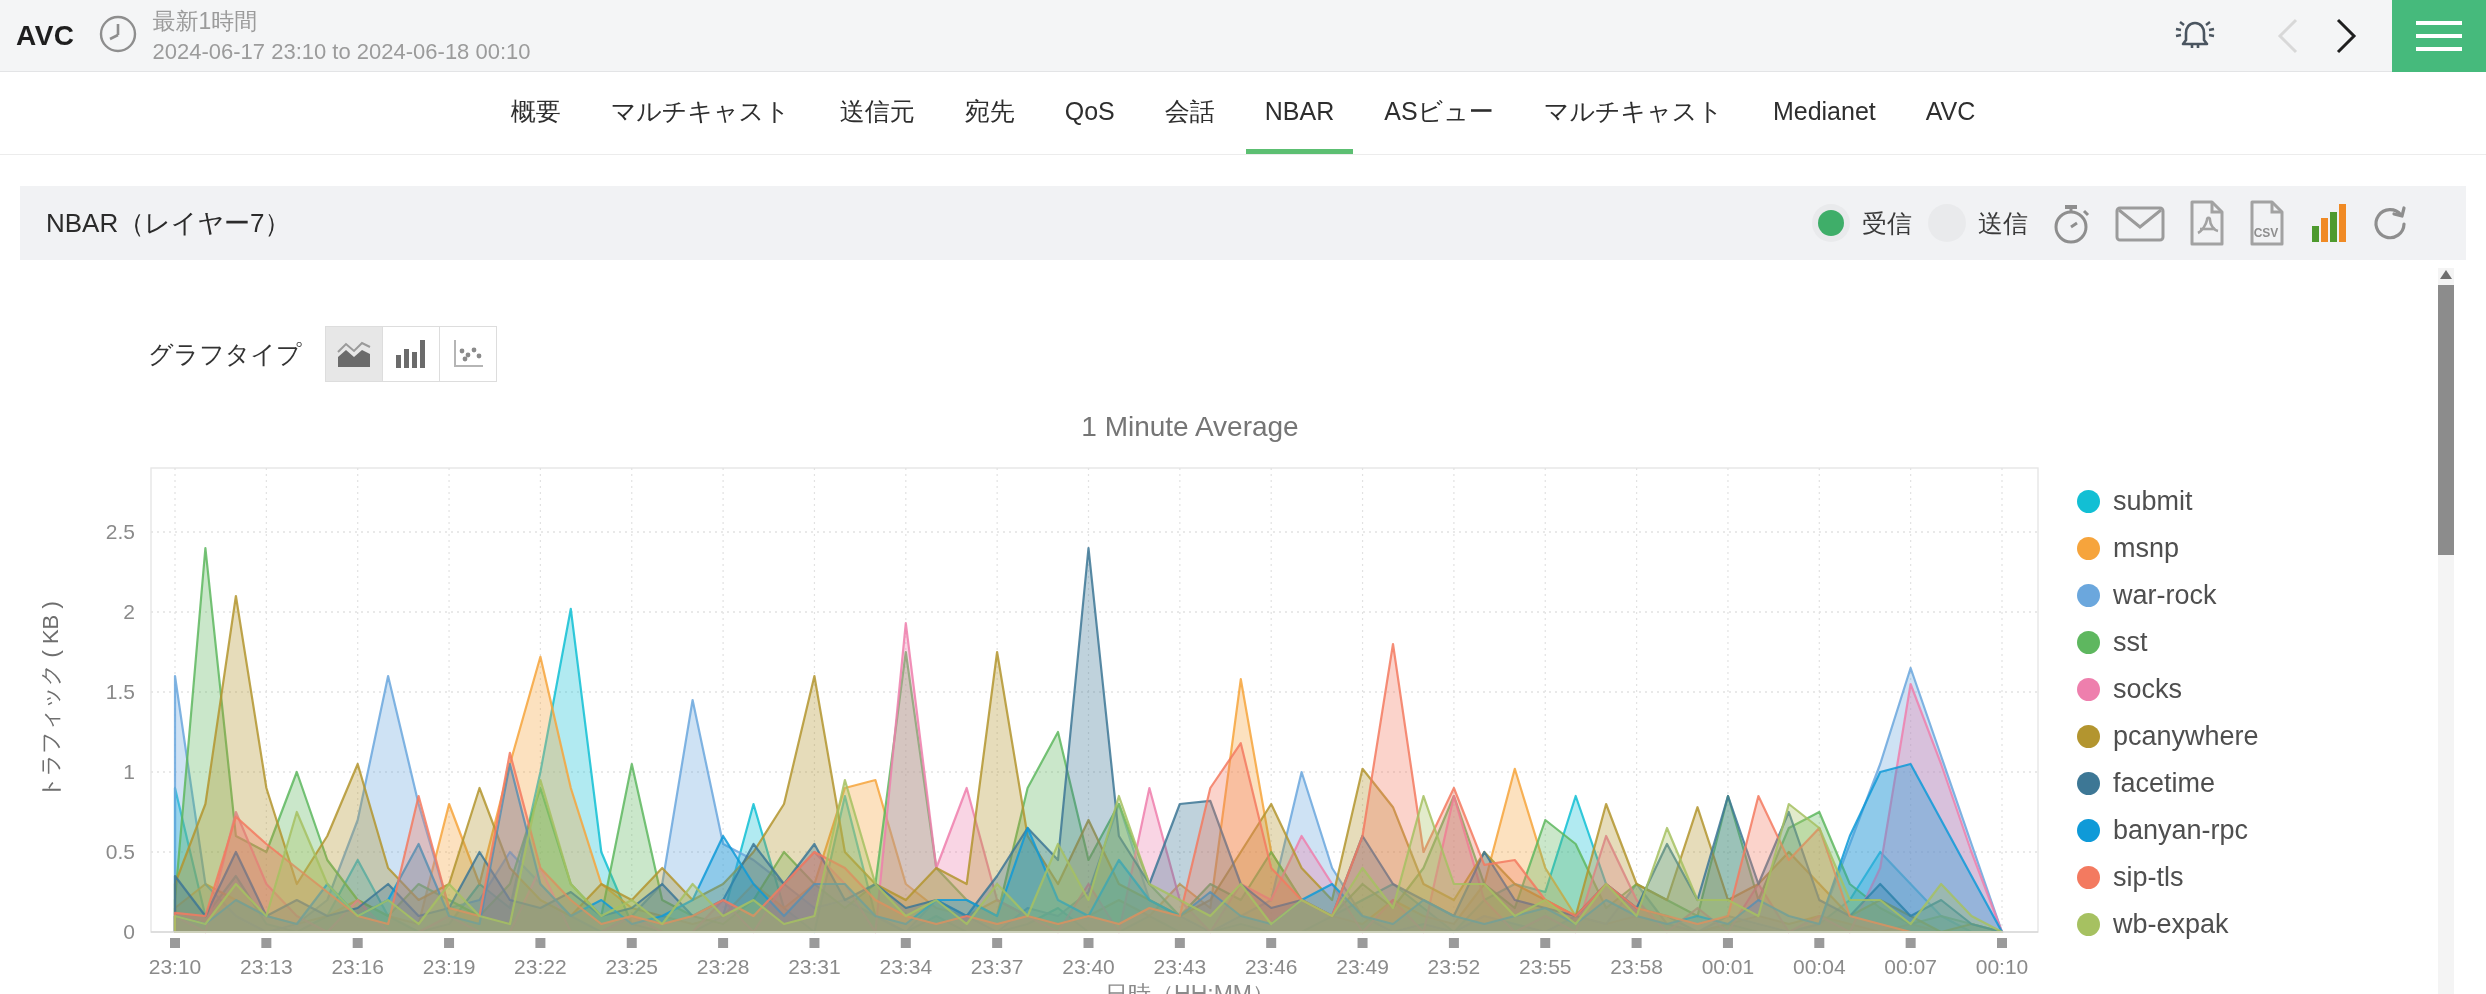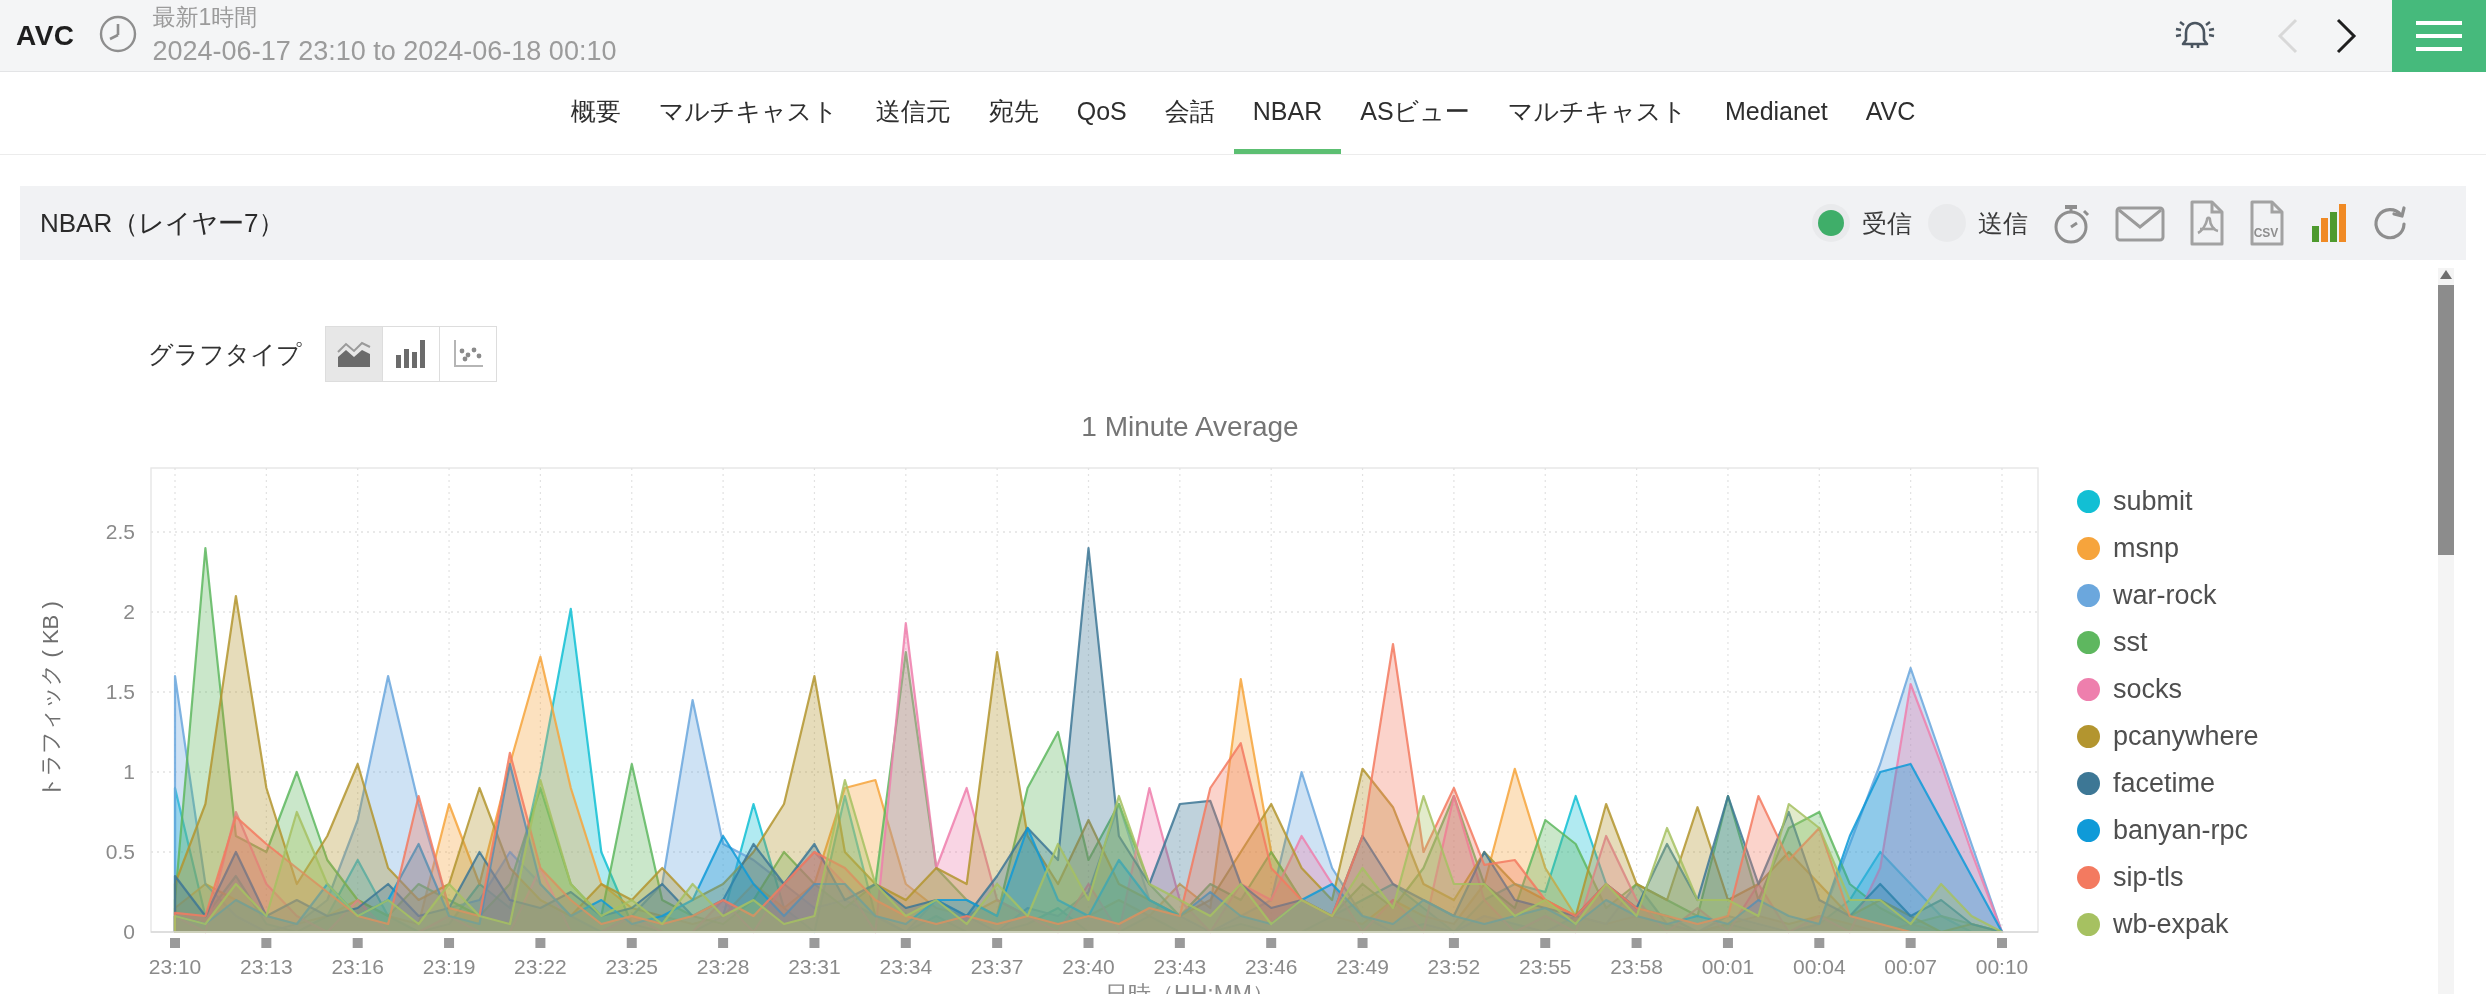--- a/index.html
+++ b/index.html
@@ -7,41 +7,41 @@
               font-family:"Liberation Sans","DejaVu Sans",sans-serif; }
 
   
   .topbar { position:absolute; left:0; top:0; width:2486px; height:72px;
             background:#f4f5f6; border-bottom:1px solid #e3e4e6; }
   .topbar-left { position:absolute; left:16px; top:0; height:72px; display:flex; align-items:center; }
   .app-title { font-size:28px; font-weight:bold; color:#1e1e1e; letter-spacing:.5px; }
   .clock-wrap { margin-left:22px; }
   .time-texts { margin-left:14px; line-height:1.35; }
   .time-texts .l1 { font-size:23px; color:#9b9b9b; }
-  .time-texts .l2 { font-size:27px; color:#9b9b9b; }
+  .time-texts .l2 { font-size:22px; color:#9b9b9b; }
   .topbar-right { position:absolute; right:0; top:0; height:72px; display:flex; align-items:center; }
   .icon-btn { background:none; border:none; cursor:pointer; display:flex; align-items:center; justify-content:center; }
   .bell-btn { margin-right:52px; }
   .chev { margin-right:30px; }
   .hamburger { width:94px; height:72px; background:#46ba7c; display:flex; flex-direction:column;
                justify-content:center; align-items:center; gap:9px; border:none; cursor:pointer; }
   .hamburger span { display:block; width:46px; height:4px; background:#fff; }
 
   
   .navbar { position:absolute; left:0; top:73px; width:2486px; height:82px; background:#fff;
             border-bottom:1px solid #ececec; display:flex; justify-content:center; }
-  .navbar .tabs { display:flex; gap:0; height:100%; }
+  .navbar .tabs { display:flex; gap:12px; height:100%; }
   .tab { font-size:25px; color:#2e2e2e; padding:0 19px; display:flex; align-items:center;
          height:100%; border-bottom:5px solid transparent; cursor:pointer; white-space:nowrap; }
   .tab.active { border-bottom-color:#5cbf72; }
 
   
   .section-bar { position:absolute; left:20px; top:186px; width:2446px; height:74px;
                  background:#f1f2f4; display:flex; align-items:center; }
-  .section-title { font-size:26px; color:#2b2b2b; margin-left:20px; }
+  .section-title { font-size:26px; color:#2b2b2b; margin-left:26px; }
   .section-right { margin-left:auto; display:flex; align-items:center; gap:16px; padding-right:56px; }
   .radio-opt { display:flex; align-items:center; gap:12px; cursor:pointer; }
   .radio-circle { width:38px; height:38px; border-radius:50%; background:#e9eaec;
                   display:flex; align-items:center; justify-content:center; }
   .radio-dot { width:26px; height:26px; border-radius:50%; }
   .radio-dot.on { background:#3fae69; }
   .radio-label { font-size:25px; color:#3a3a3a; }
   .hdr-icon { margin-left:4px; }
 
   

